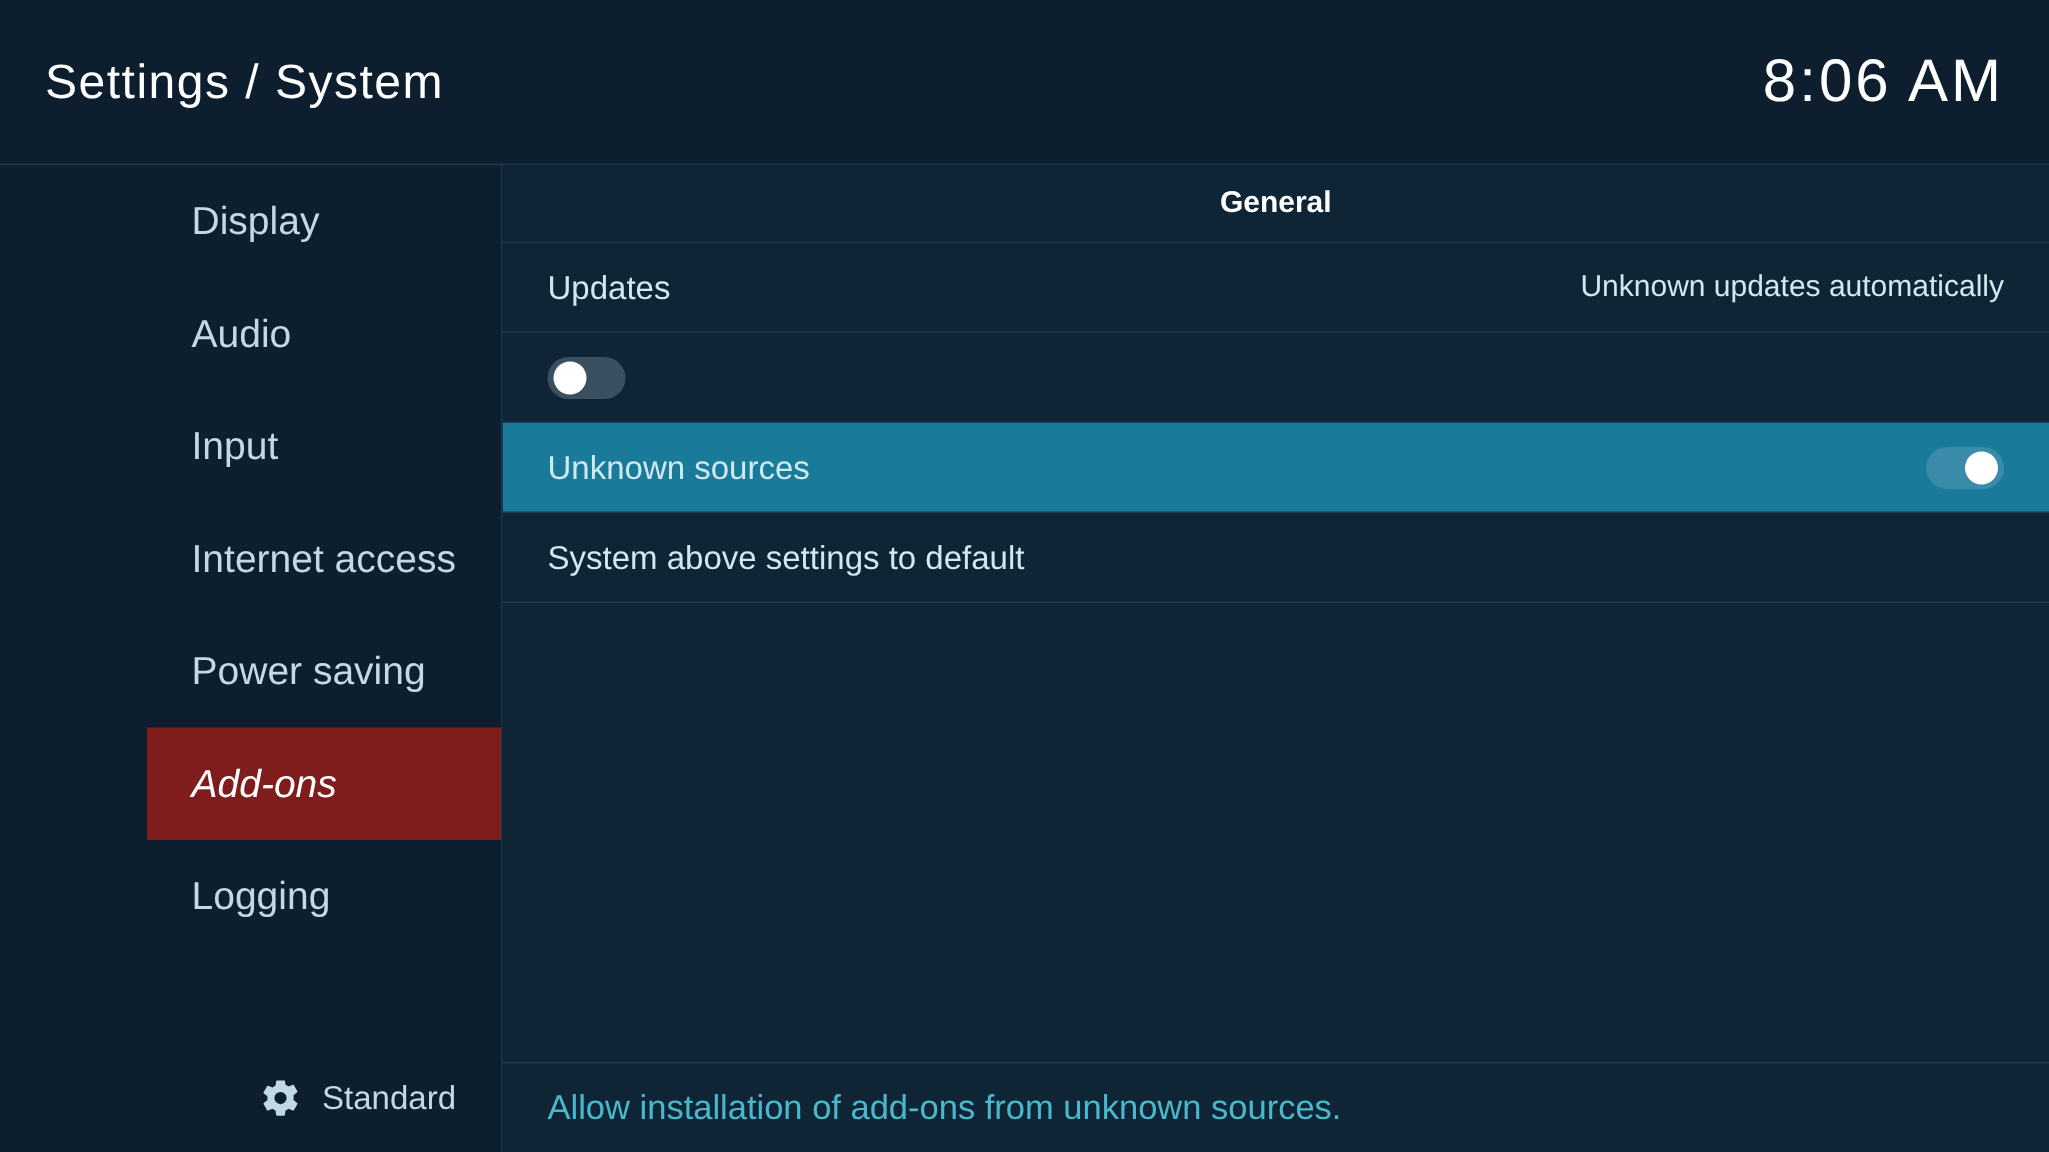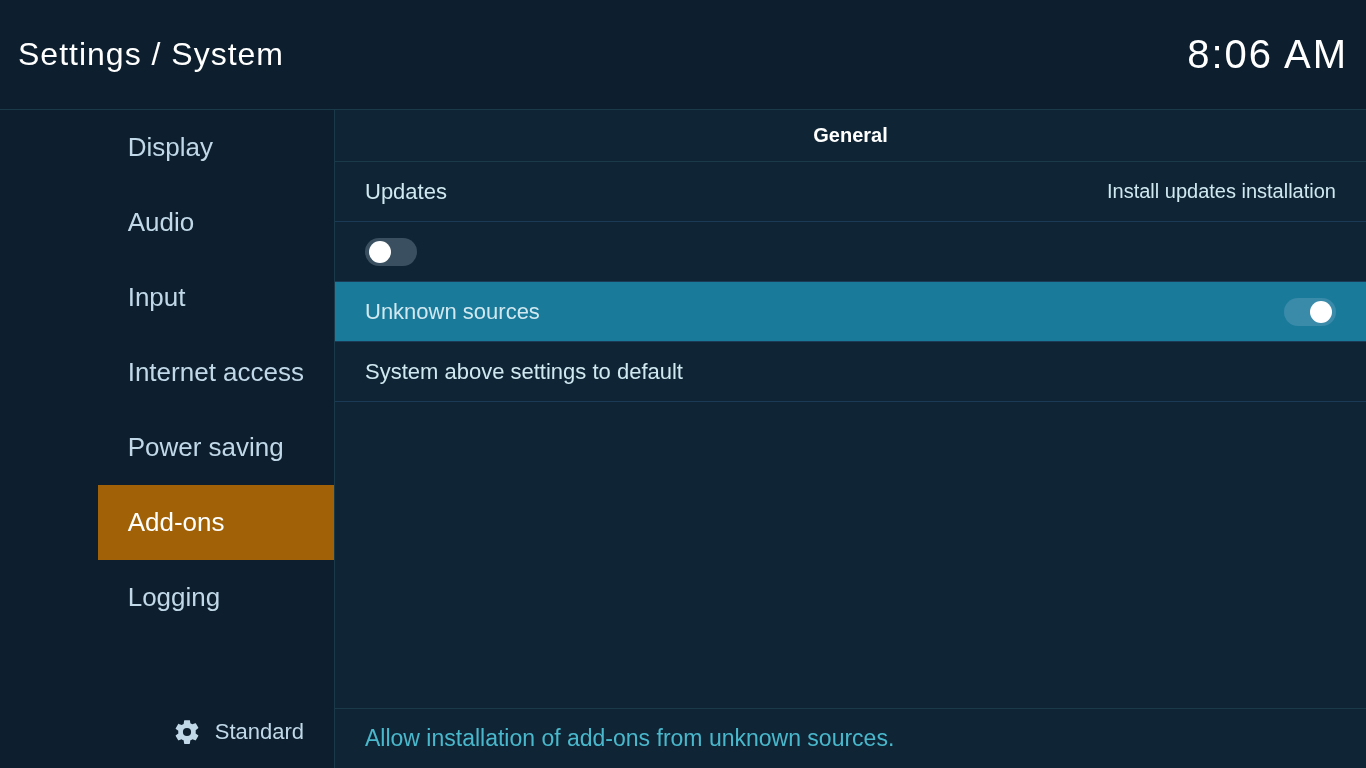--- a/index.html
+++ b/index.html
@@ -14,21 +14,21 @@
       flex-direction: column;
     }
 
     
     #top-bar {
       height: 110px;
       background: #0d1f2e;
       display: flex;
       align-items: center;
       justify-content: space-between;
-      padding: 0 18px;
+      padding: 0 30px;
       flex-shrink: 0;
       border-bottom: 1px solid #1a3a4a;
     }
     #page-title {
       font-size: 32px;
       font-weight: 300;
       color: #ffffff;
       letter-spacing: 1px;
     }
     #clock {
@@ -58,22 +58,23 @@
 
     .sidebar-item {
       padding: 22px 30px;
       font-size: 26px;
       font-weight: 300;
       color: #c0d8e8;
       cursor: pointer;
       transition: background 0.15s;
     }
     .sidebar-item.active {
-      background: #a16207;
-      color: #ffffff;
+      background: #7f1d1d;
+      color: #ffffff;
+      font-style: italic;
     }
 
     
     #sidebar-footer {
       margin-top: auto;
       padding: 22px 30px;
       display: flex;
       align-items: center;
       gap: 14px;
       font-size: 22px;
@@ -200,21 +201,21 @@
     </div>
   </nav>
 
   <div id="content">
     <div id="section-header">General</div>
 
     <div id="settings-rows">
 
     <div class="settings-row">
           <span class="row-label">Updates</span>
-          <span class="row-value">Install updates installation</span>
+          <span class="row-value">Unknown updates automatically</span>
         </div>
         <div class="settings-row">
           <div class="toggle off">
             <div class="toggle-knob"></div>
           </div>
         </div>
         <div class="settings-row highlighted">
           <span class="row-label">Unknown sources</span>
           <div class="toggle on">
             <div class="toggle-knob"></div>

